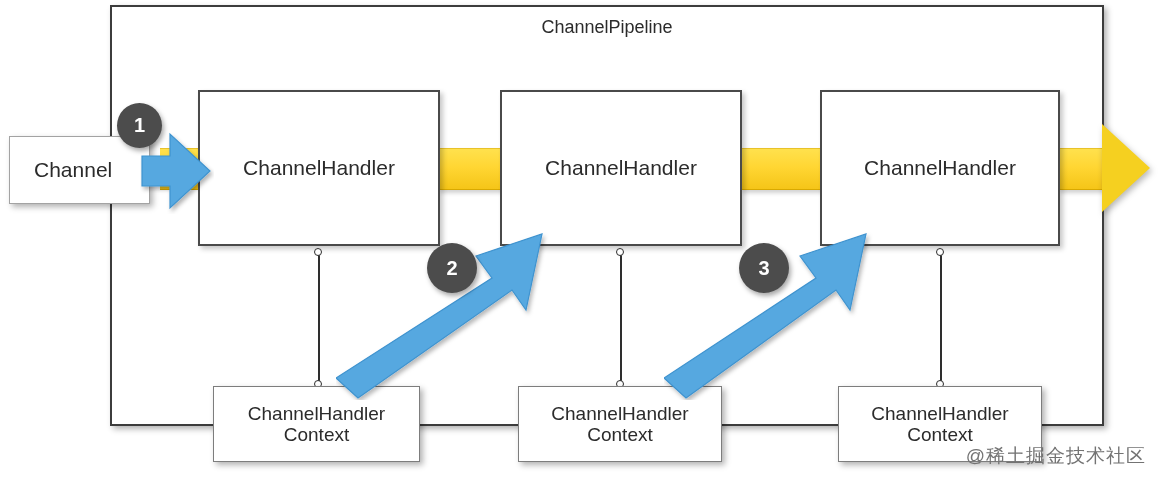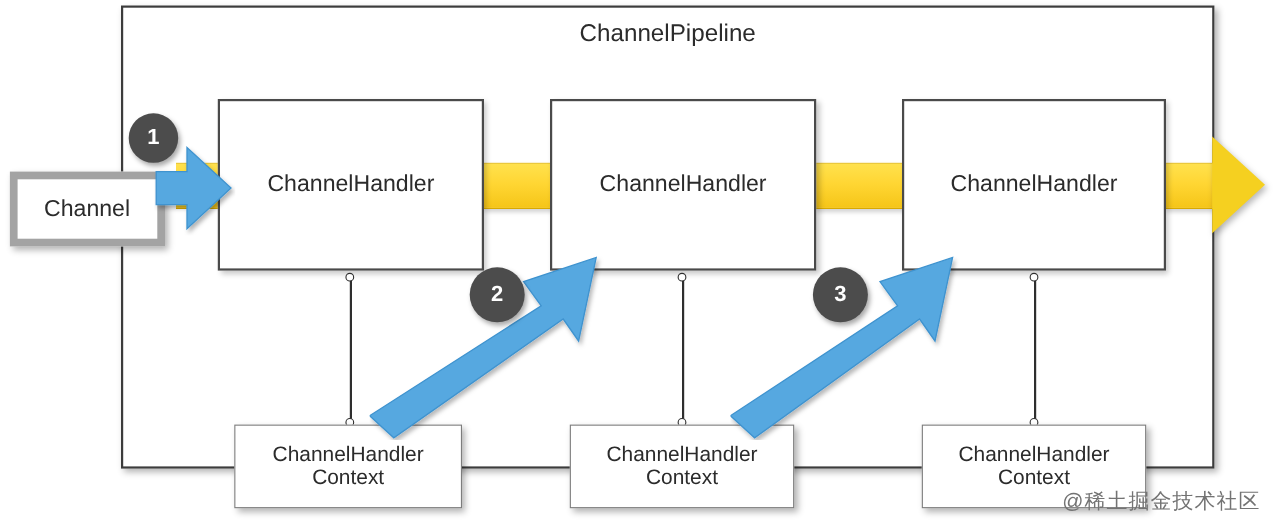--- a/index.html
+++ b/index.html
@@ -29,21 +29,21 @@
     background: #ffffff;
     box-shadow: 3px 3px 6px rgba(0,0,0,0.30);
     box-sizing: border-box;
   }
   .pipeline-title {
     position: absolute;
     left: 110px;
     top: 17px;
     width: 994px;
     text-align: center;
-    font-size: 22px;
+    font-size: 18px;
     color: #2b2b2b;
     letter-spacing: 0px;
     white-space: nowrap;
   }
 
   
   .flow-band {
     position: absolute;
     top: 148px;
     height: 40px;
@@ -79,25 +79,25 @@
   .handler-box .label {
     font-size: 21px;
     color: #2b2b2b;
     white-space: nowrap;
   }
 
   
   .channel-box {
     position: absolute;
     left: 9px;
-    top: 156px;
+    top: 136px;
     width: 141px;
     height: 68px;
     background: #ffffff;
-    border: 7px solid #a3a3a3;
+    border: 1px solid #a3a3a3;
     box-sizing: border-box;
     box-shadow: 3px 3px 6px rgba(0,0,0,0.30);
     display: flex;
     align-items: center;
     padding-left: 24px;
     z-index: 6;
   }
   .channel-box .label {
     font-size: 21px;
     color: #2b2b2b;

